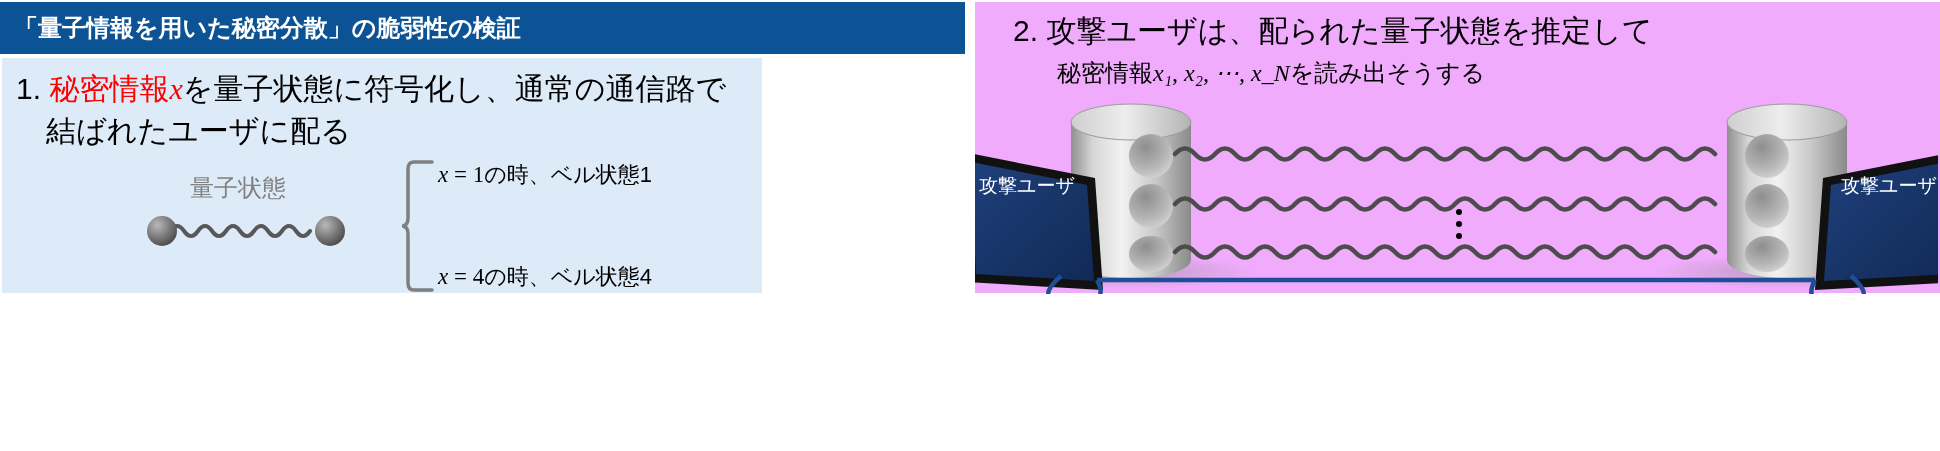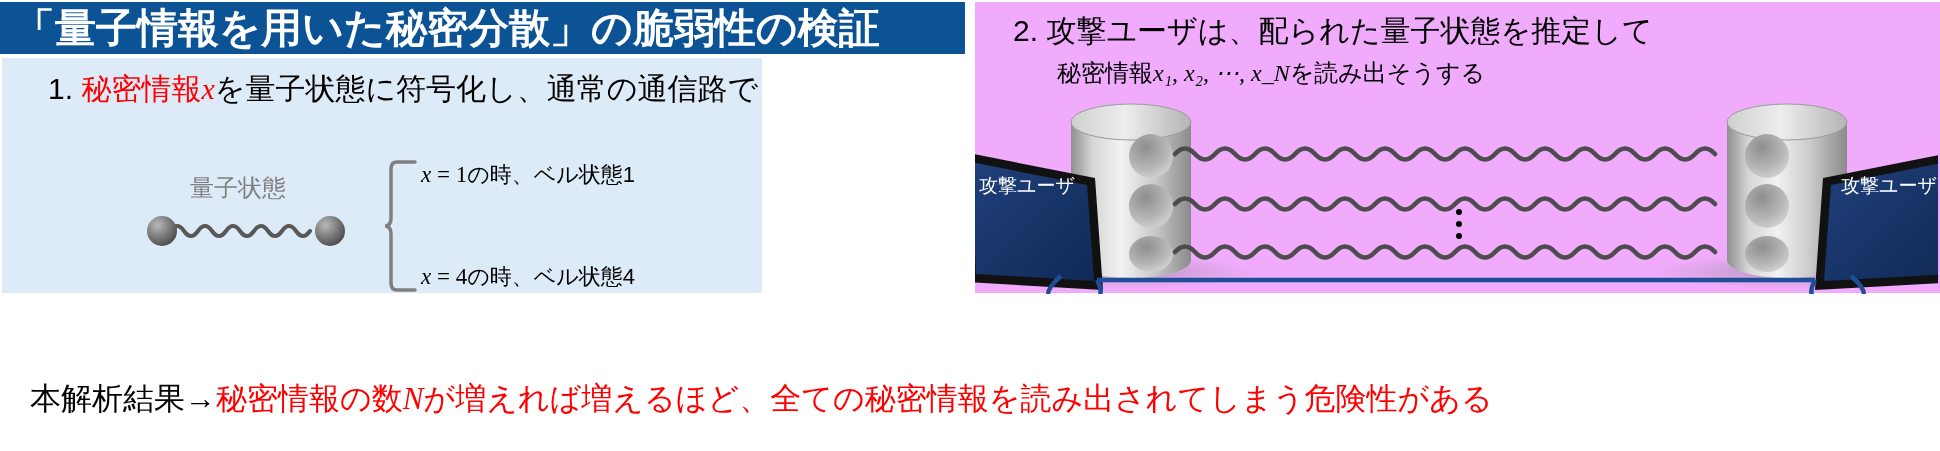--- a/index.html
+++ b/index.html
@@ -9,48 +9,48 @@
     overflow:hidden;position:relative;
   }
   .slide{position:absolute;left:0;top:0;width:1940px;height:451px;background:#ffffff;}
 
   
   .title-bar{
     position:absolute;left:0;top:2px;width:965px;height:52px;
     background:#0b5394;display:flex;align-items:center;
   }
   .title-text{
-    color:#ffffff;font-size:41px;font-weight:bold;letter-spacing:0px;
+    color:#ffffff;font-size:24px;font-weight:bold;letter-spacing:0px;
     padding-left:14px;white-space:nowrap;line-height:52px;
   }
 
   
   .panel-left{
     position:absolute;left:2px;top:58px;width:760px;height:235px;
     background:#ddeaf8;
   }
   .step1-l1{
     position:absolute;left:14px;top:10px;white-space:nowrap;
-    font-size:30px;color:#000000;line-height:42px;margin-left:32px;
+    font-size:30px;color:#000000;line-height:42px;
   }
   .step1-l2{
     position:absolute;left:44px;top:52px;white-space:nowrap;
     font-size:30px;color:#000000;line-height:42px;
   }
   .red{color:#ff0000;}
   .mathi{font-family:"Liberation Serif","DejaVu Serif",serif;font-style:italic;}
 
   .qs-label{
     position:absolute;left:188px;top:114px;font-size:24px;color:#808080;
     white-space:nowrap;
   }
   .qlink{position:absolute;left:140px;top:148px;width:210px;height:46px;}
 
   .bracket-list{
-    position:absolute;left:383px;top:100px;width:350px;height:136px;
+    position:absolute;left:400px;top:100px;width:350px;height:136px;
   }
   .beq{
     position:absolute;left:36px;white-space:nowrap;font-size:23px;color:#000;
     font-family:"Liberation Serif","DejaVu Serif",serif;
   }
   .beq .jp{font-family:"Liberation Sans","DejaVu Sans",sans-serif;font-size:22px;}
   .beq .v{font-style:italic;}
 
   
   .panel-right{
@@ -83,20 +83,21 @@
     <div class="title-text">「量子情報を用いた秘密分散」の脆弱性の検証</div>
   </div>
 
   <div class="panel-left">
 
     <div class="step1-l1">
       <span>1.</span>
       <span class="red">秘密情報</span><span class="red mathi">x</span><span>を量子状態に符号化し、通常の通信路で</span>
     </div>
 
+    <div class="step1-l2">結ばれたユーザに配る</div>
 
     <div class="qs-label">量子状態</div>
 
     <svg class="qlink nohit" viewBox="0 0 210 46">
       <defs>
         <radialGradient id="ballg" cx="35%" cy="30%" r="75%">
           <stop offset="0%" stop-color="#b9b9b9"></stop>
           <stop offset="55%" stop-color="#7b7b7b"></stop>
           <stop offset="100%" stop-color="#4a4a4a"></stop>
         </radialGradient>
@@ -212,17 +213,14 @@
       <text x="914" y="98" fill="#ffffff" font-size="19" font-family="Liberation Sans, DejaVu Sans, sans-serif" text-anchor="middle">攻撃ユーザ</text>
 
       <g fill="#000000">
         <circle cx="484" cy="118" r="3"></circle>
         <circle cx="484" cy="130" r="3"></circle>
         <circle cx="484" cy="142" r="3"></circle>
       </g>
     </svg>
   </div>
 
-  <div class="conclusion">
-    <span>本解析結果→</span><span class="red">秘密情報の数</span><span class="red mathi">N</span><span class="red">が増えれば増えるほど、全ての秘密情報を読み出されてしまう危険性がある</span>
-  </div>
 
 </div>
 
 </body></html>

